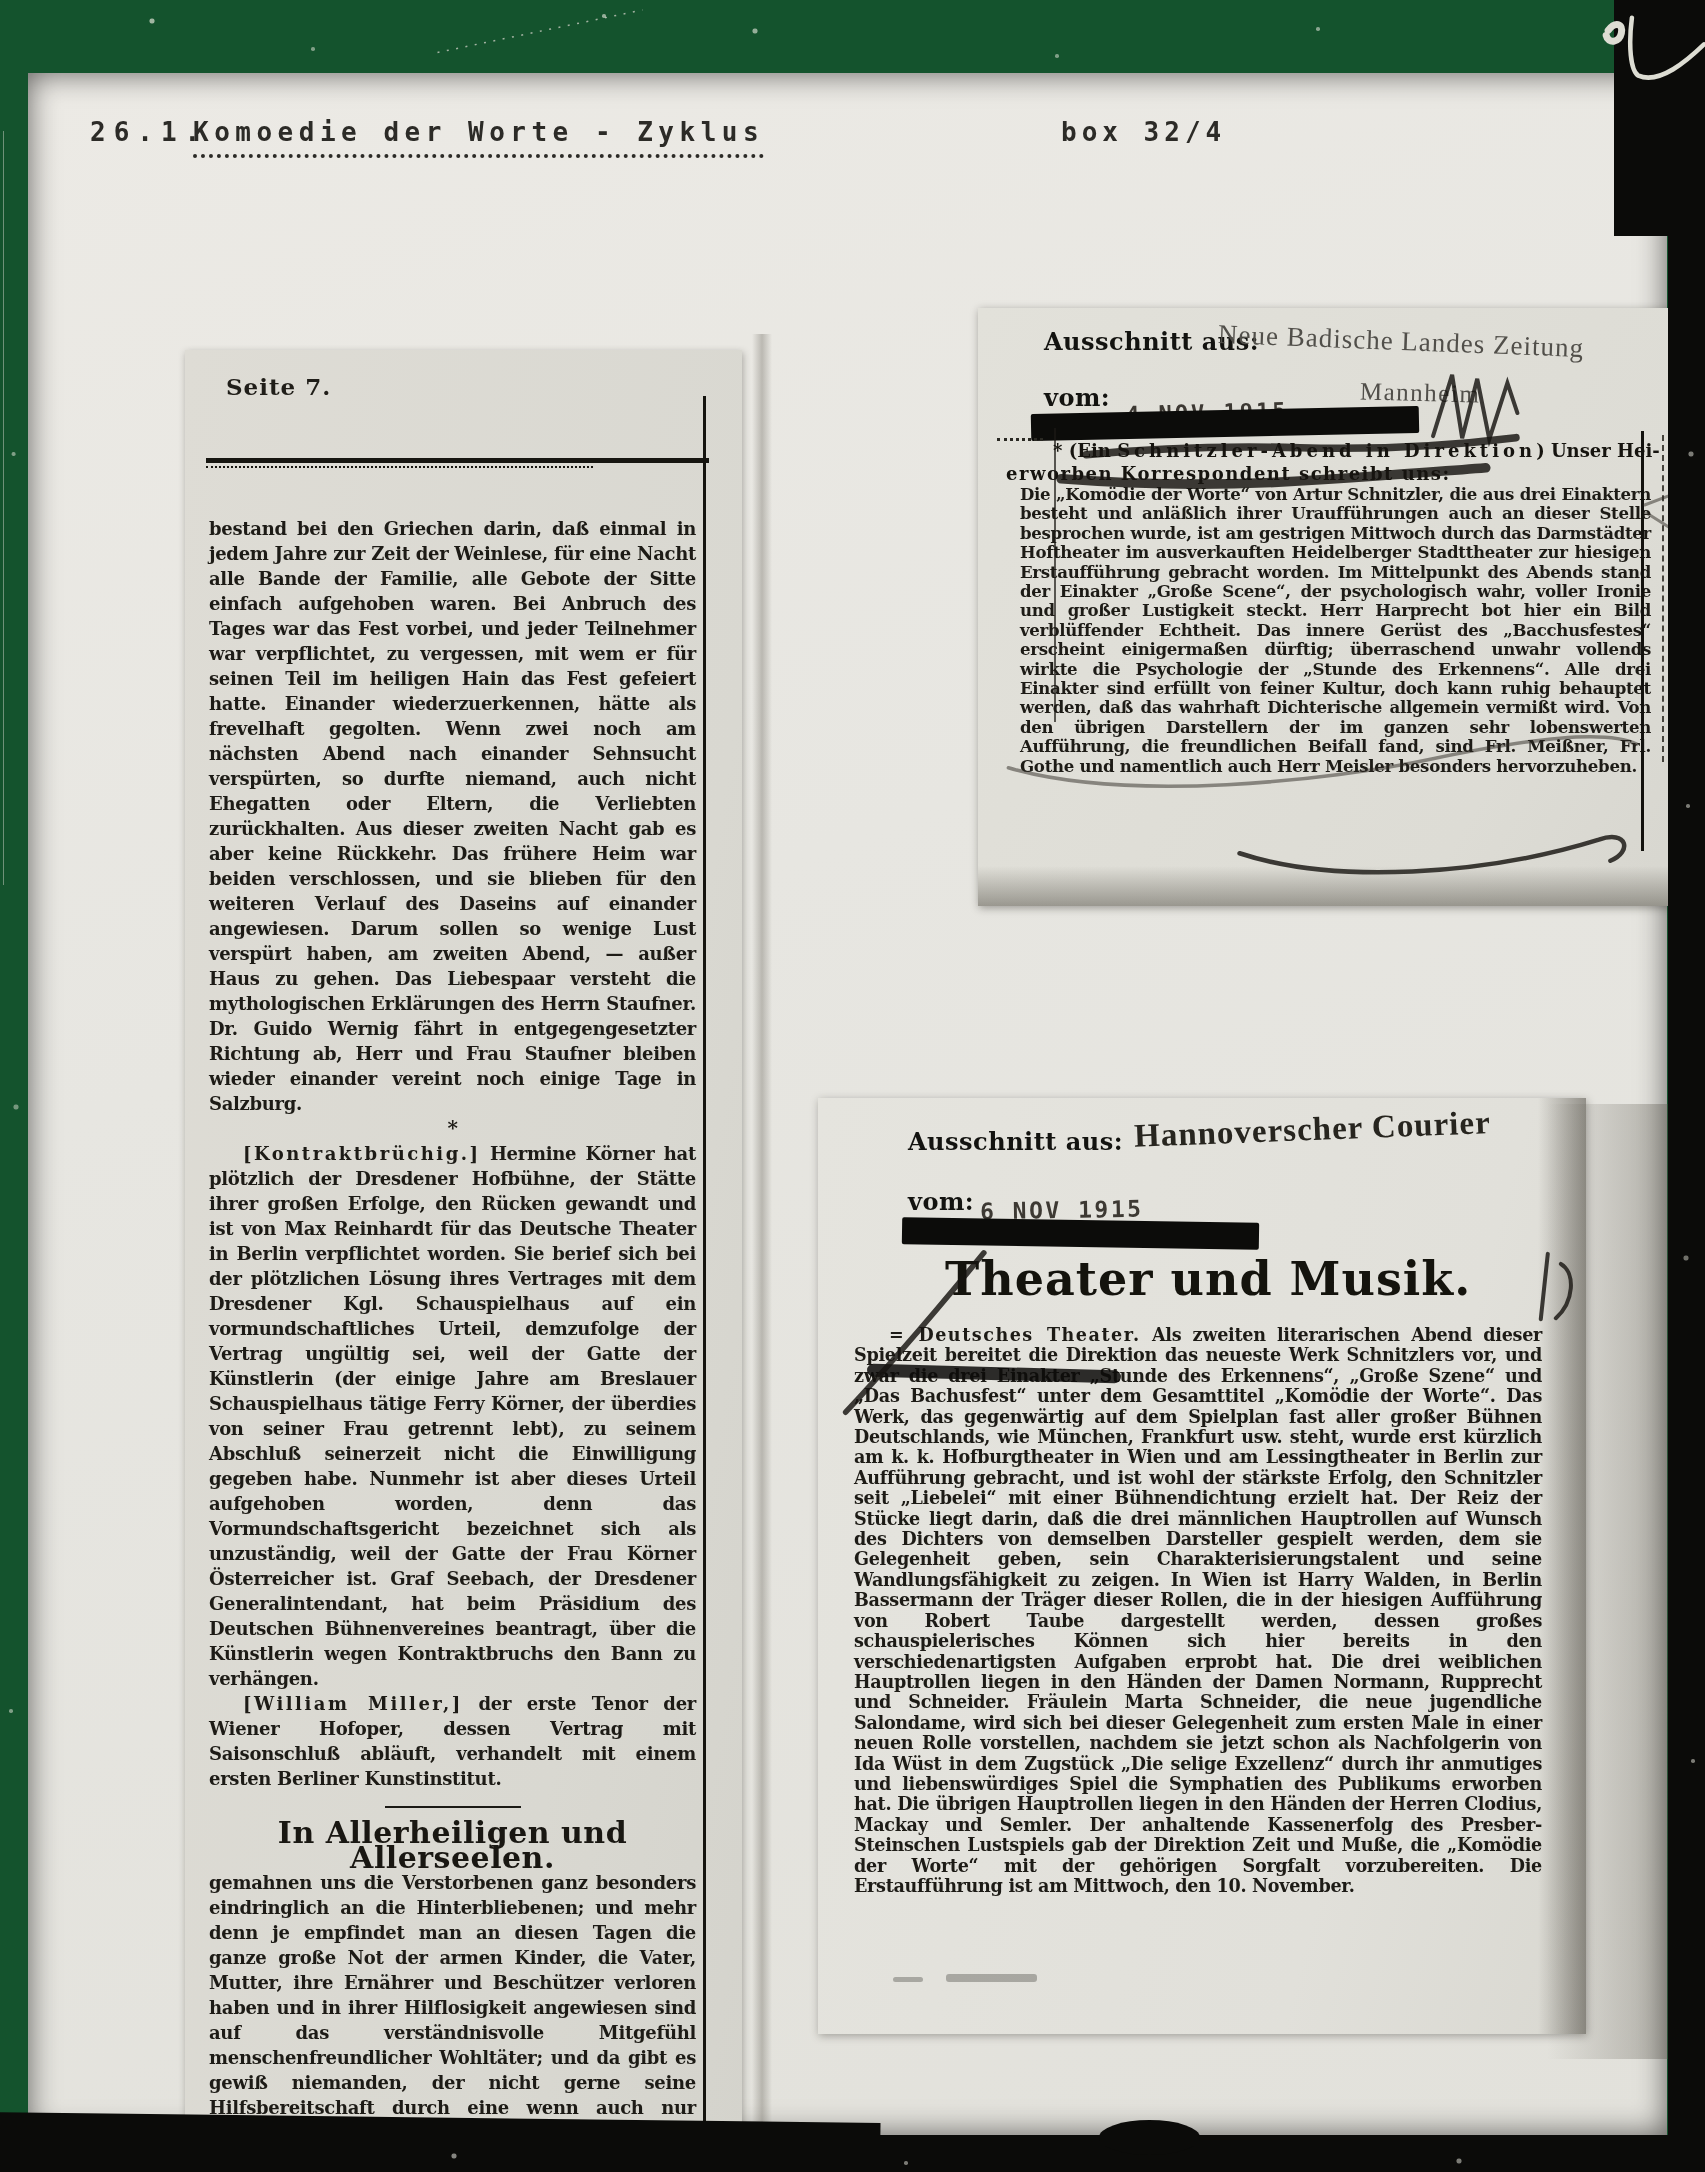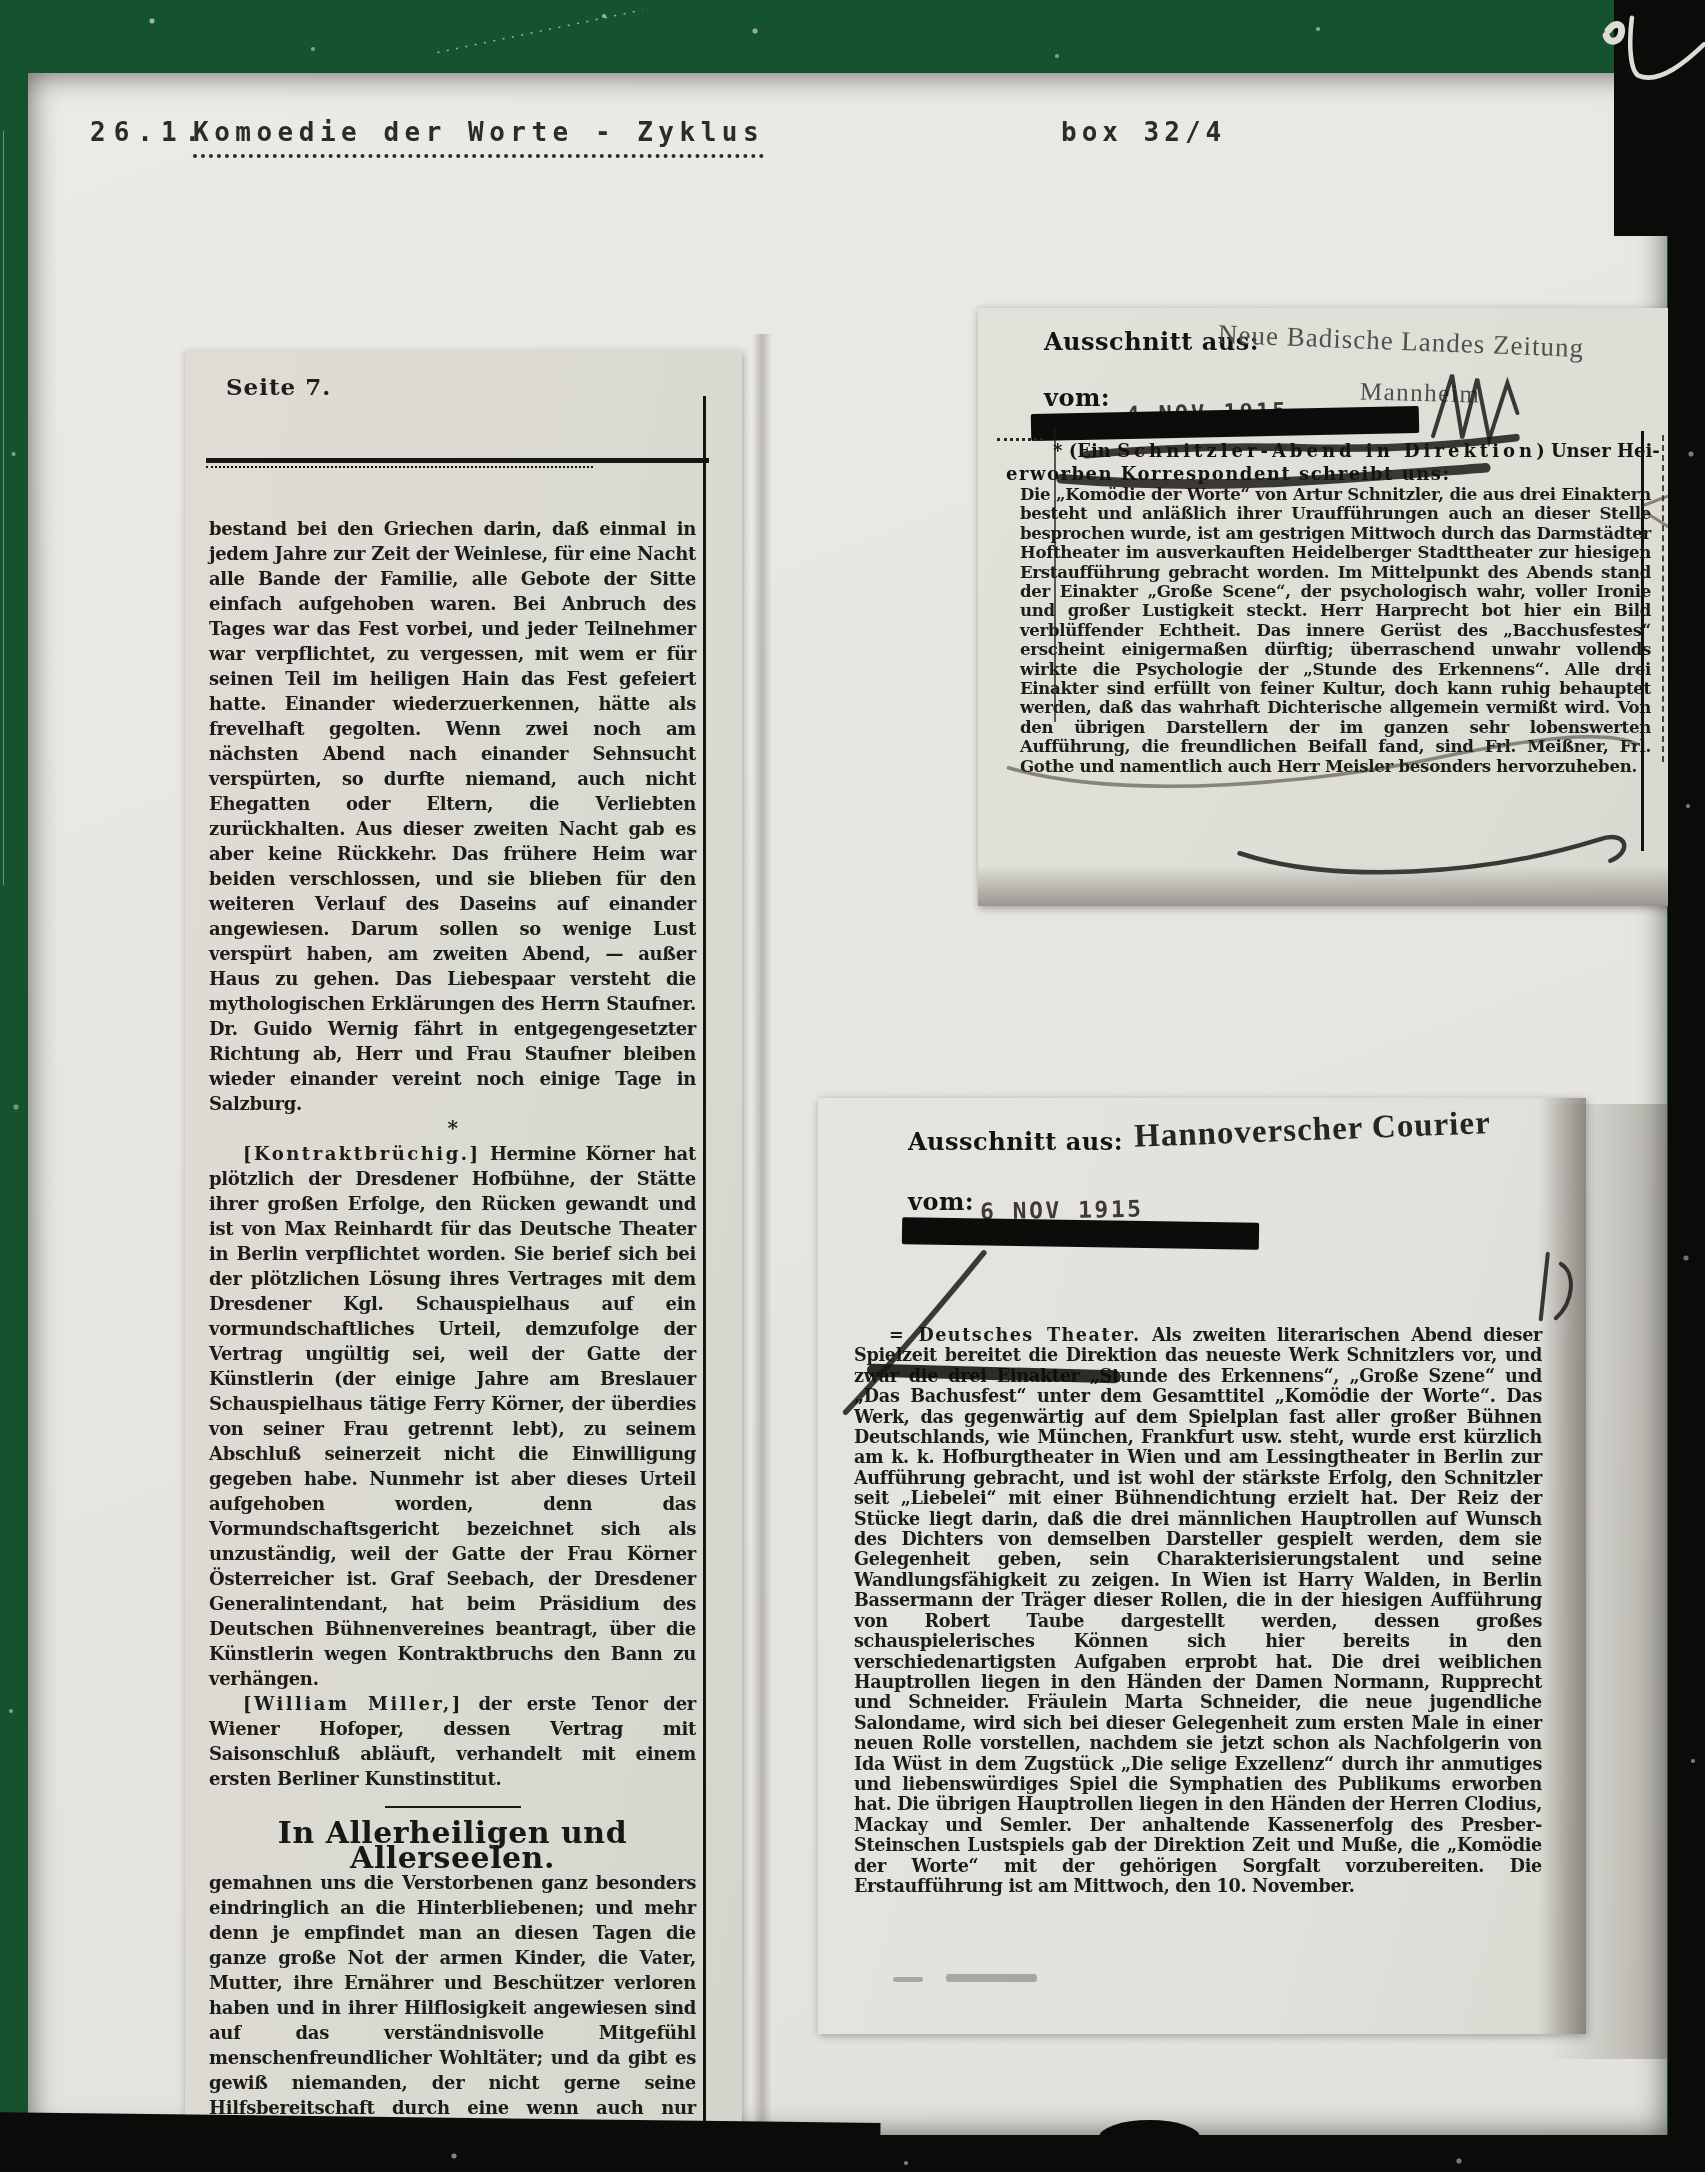--- a/index.html
+++ b/index.html
@@ -154,20 +154,21 @@
     </div>
 
     <div id="clip-cou">
       <div id="cou-torn"></div>
       <div class="abs cut-label" style="left:90px;top:29px;">Ausschnitt aus:</div>
       <div class="abs stamp-serif" style="left:316px;top:13px;font-size:33px;font-weight:bold;color:#27251f;transform:rotate(-2.2deg);letter-spacing:1px;">Hannoverscher Courier</div>
       <div class="abs cut-label" style="left:90px;top:89px;">vom:</div>
       <div class="abs stamp-date" style="left:162px;top:99px;font-size:23px;letter-spacing:2.5px;transform:rotate(-1deg);">6 NOV 1915</div>
       <div class="abs redact" style="left:84px;top:122px;width:357px;height:27px;transform:rotate(.9deg);"></div>
 
+      <div id="cou-headline" class="frak">Theater und Musik.</div>
 
       <div id="cou-body" class="frak"><span style="letter-spacing:1.5px;">= Deutsches Theater.</span><span> Als zweiten literarischen Abend dieser Spielzeit bereitet die Direktion das neueste Werk Schnitzlers vor, und zwar die drei Einakter „Stunde des Erkennens“, „Große Szene“ und „Das Bachusfest“ unter dem Gesamttitel „Komödie der Worte“. Das Werk, das gegenwärtig auf dem Spielplan fast aller großer Bühnen Deutschlands, wie München, Frankfurt usw. steht, wurde erst kürzlich am k. k. Hofburgtheater in Wien und am Lessingtheater in Berlin zur Aufführung gebracht, und ist wohl der stärkste Erfolg, den Schnitzler seit „Liebelei“ mit einer Bühnendichtung erzielt hat. Der Reiz der Stücke liegt darin, daß die drei männlichen Hauptrollen auf Wunsch des Dichters von demselben Darsteller gespielt werden, dem sie Gelegenheit geben, sein Charakterisierungstalent und seine Wandlungsfähigkeit zu zeigen. In Wien ist Harry Walden, in Berlin Bassermann der Träger dieser Rollen, die in der hiesigen Aufführung von Robert Taube dargestellt werden, dessen großes schauspielerisches Können sich hier bereits in den verschiedenartigsten Aufgaben erprobt hat. Die drei weiblichen Hauptrollen liegen in den Händen der Damen Normann, Rupprecht und Schneider. Fräulein Marta Schneider, die neue jugendliche Salondame, wird sich bei dieser Gelegenheit zum ersten Male in einer neuen Rolle vorstellen, nachdem sie jetzt schon als Nachfolgerin von Ida Wüst in dem Zugstück „Die selige Exzellenz“ durch ihr anmutiges und liebenswürdiges Spiel die Symphatien des Publikums erworben hat. Die übrigen Hauptrollen liegen in den Händen der Herren Clodius, Mackay und Semler. Der anhaltende Kassenerfolg des Presber-Steinschen Lustspiels gab der Direktion Zeit und Muße, die „Komödie der Worte“ mit der gehörigen Sorgfalt vorzubereiten. Die Erstaufführung ist am Mittwoch, den 10. November.</span></div>
 
       <div id="cou-strike"></div>
 
       <svg class="abs" style="left:0;top:0;" width="768" height="936" viewBox="0 0 1528 1862">
         <path class="penstroke" stroke-width="11" d="M 55,625 C 130,545 230,430 330,308"></path>
         <path class="penstroke" stroke-width="8" d="M 1452,310 l -14,130 M 1478,330 c 30,18 26,76 -10,108"></path>
       </svg>
 

